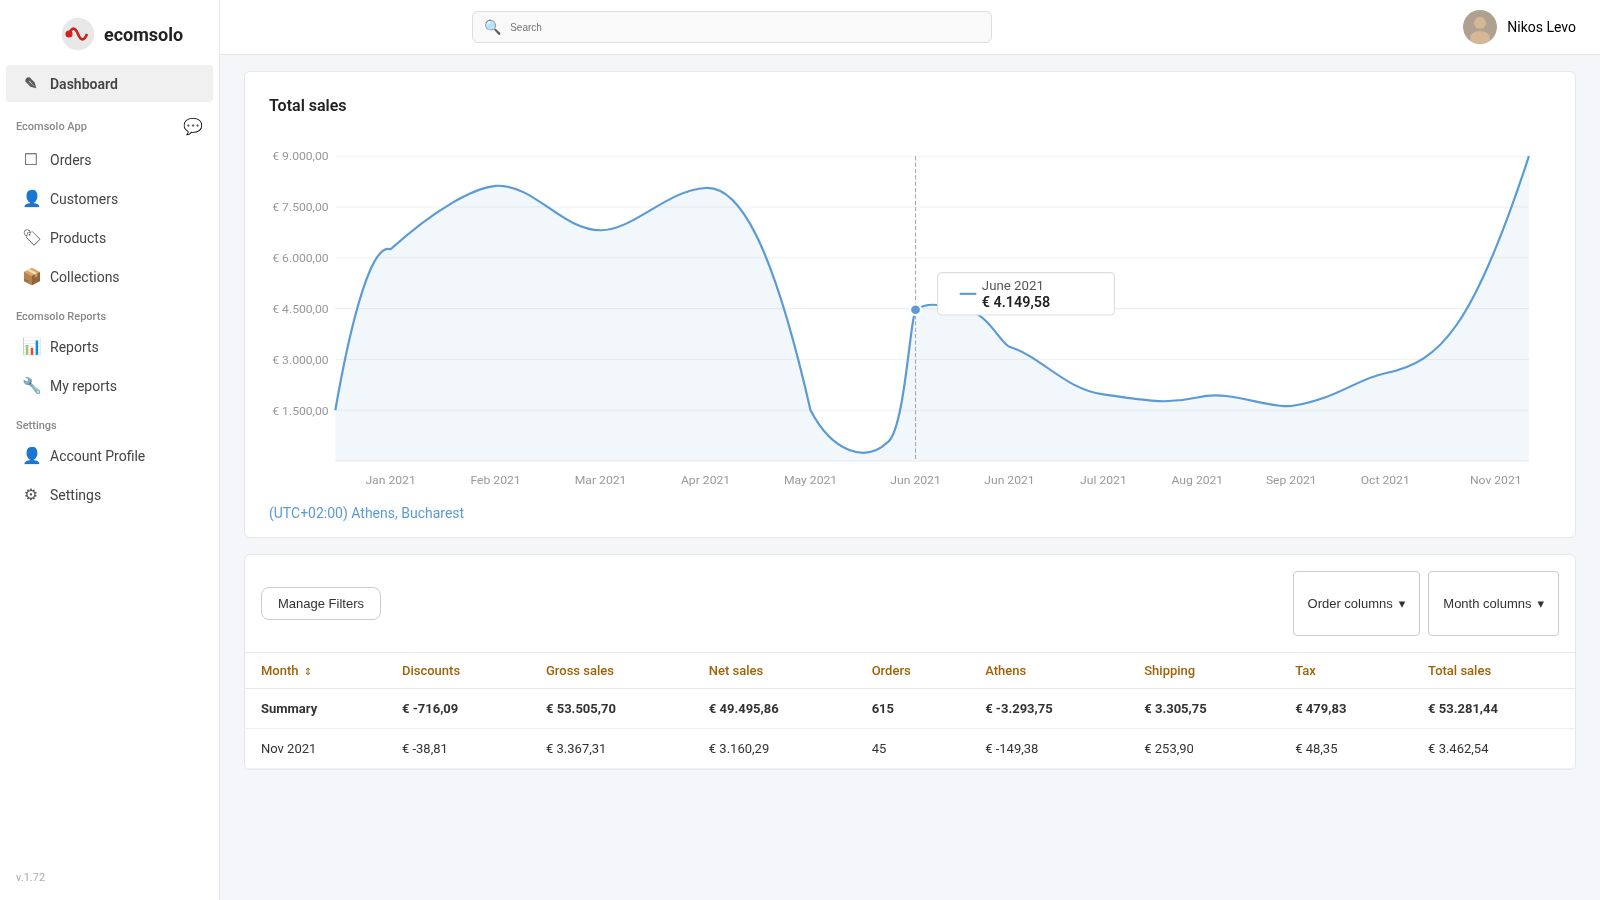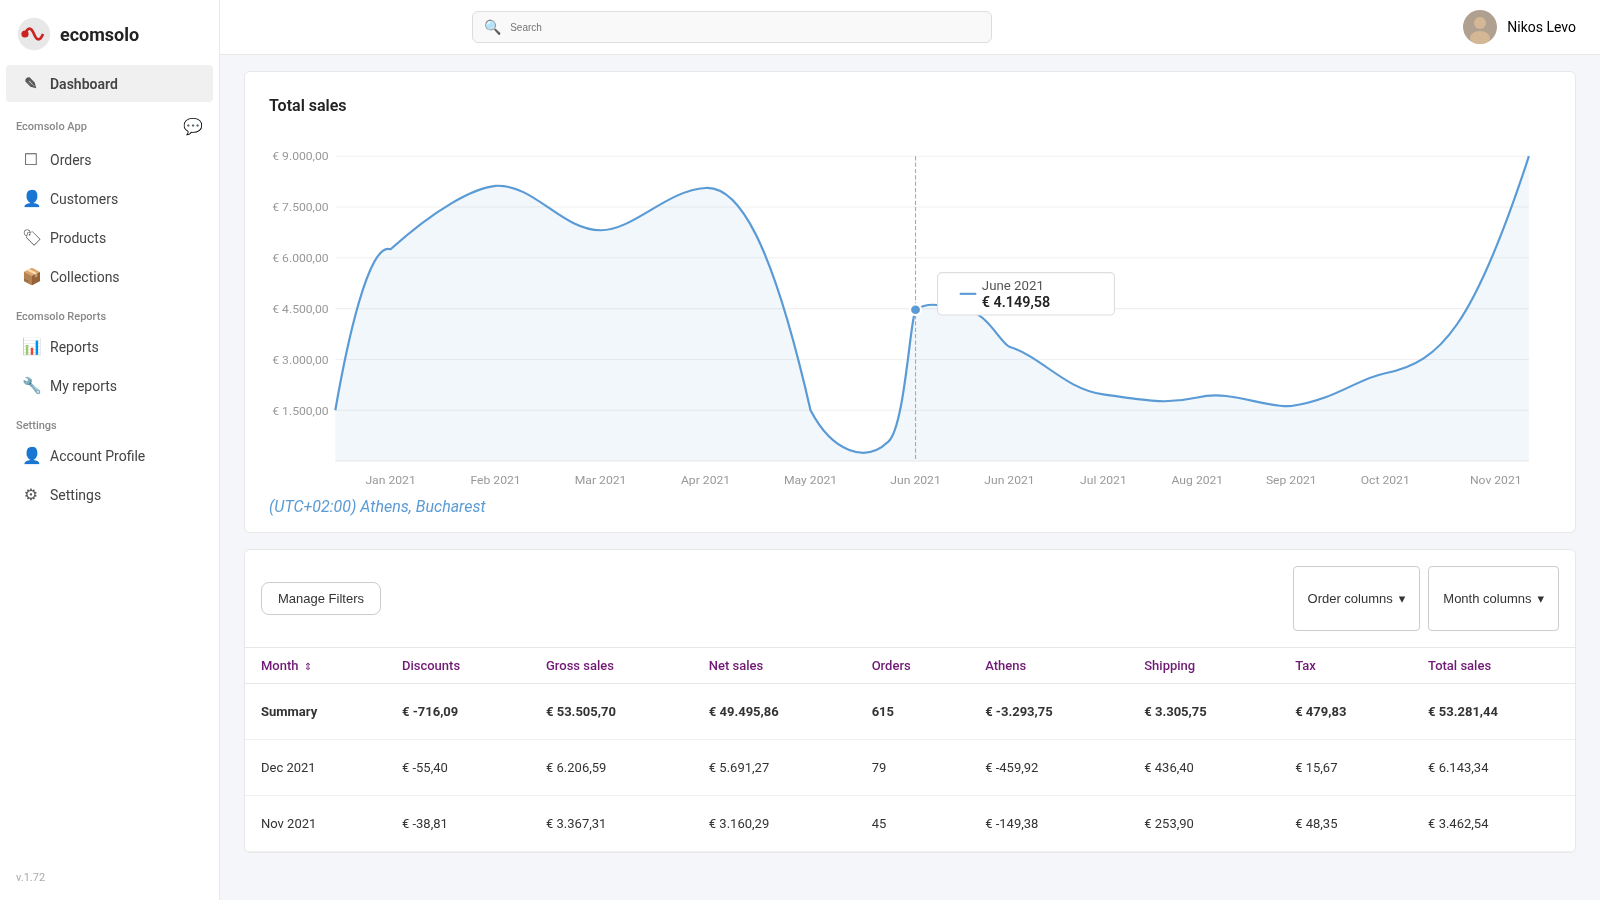--- a/index.html
+++ b/index.html
@@ -14,20 +14,21 @@
       display: flex;
       flex-direction: column;
       height: 900px;
       overflow-y: auto;
     }
     .sidebar-logo {
       padding: 16px 16px 12px;
       display: flex;
       align-items: center;
       gap: 8px;
+      margin-left: 44px;
     }
     .logo-icon {
       width: 36px;
       height: 36px;
     }
     .sidebar-nav-item {
       display: flex;
       align-items: center;
       gap: 10px;
       padding: 9px 16px;
@@ -138,24 +139,23 @@
       font-size: 16px;
       font-weight: 600;
       color: #222;
       margin-bottom: 20px;
     }
     .chart-container {
       position: relative;
       height: 360px;
     }
     .chart-timezone {
-      font-size: 16px;
+      font-size: 14px;
       color: #5b9bd5;
-      margin-top: 2px;
-      font-style: italic;
+      margin-top: 10px;
     }
 
     
     .table-card {
       background: #fff;
       margin: 16px 24px;
       border-radius: 6px;
       border: 1px solid #e8e8e8;
       padding: 16px 0 0;
     }
@@ -192,26 +192,26 @@
       border-collapse: collapse;
     }
     thead tr {
       border-top: 1px solid #e8e8e8;
       border-bottom: 1px solid #e8e8e8;
     }
     th {
       padding: 10px 16px;
       text-align: left;
       font-size: 13px;
-      color: #701a75;
+      color: #a16207;
       font-weight: 500;
       white-space: nowrap;
     }
     td {
-      padding: 20px 16px;
+      padding: 12px 16px;
       font-size: 13px;
       color: #333;
       border-bottom: 1px solid #f0f0f0;
     }
     tr.summary-row td { font-weight: 700; }
     .sort-icon { font-size: 10px; margin-left: 2px; }
 
     
     .chart-svg { width: 100%; height: 100%; }
     .grid-line { stroke: #f0f0f0; stroke-width: 1; }
@@ -430,31 +430,20 @@
               <td>€ -716,09</td>
               <td>€ 53.505,70</td>
               <td>€ 49.495,86</td>
               <td>615</td>
               <td>€ -3.293,75</td>
               <td>€ 3.305,75</td>
               <td>€ 479,83</td>
               <td>€ 53.281,44</td>
             </tr>
             <tr>
-              <td>Dec 2021</td>
-              <td>€ -55,40</td>
-              <td>€ 6.206,59</td>
-              <td>€ 5.691,27</td>
-              <td>79</td>
-              <td>€ -459,92</td>
-              <td>€ 436,40</td>
-              <td>€ 15,67</td>
-              <td>€ 6.143,34</td>
-            </tr>
-            <tr>
               <td>Nov 2021</td>
               <td>€ -38,81</td>
               <td>€ 3.367,31</td>
               <td>€ 3.160,29</td>
               <td>45</td>
               <td>€ -149,38</td>
               <td>€ 253,90</td>
               <td>€ 48,35</td>
               <td>€ 3.462,54</td>
             </tr>

